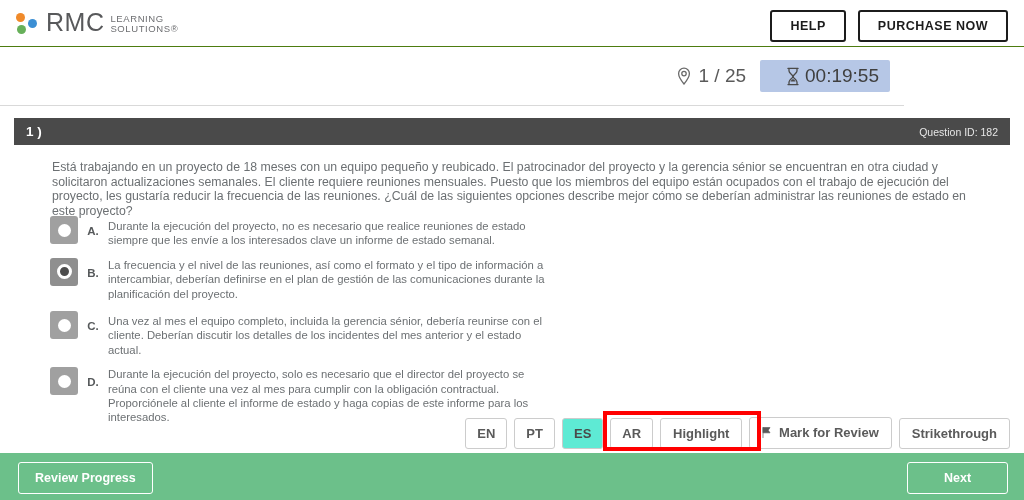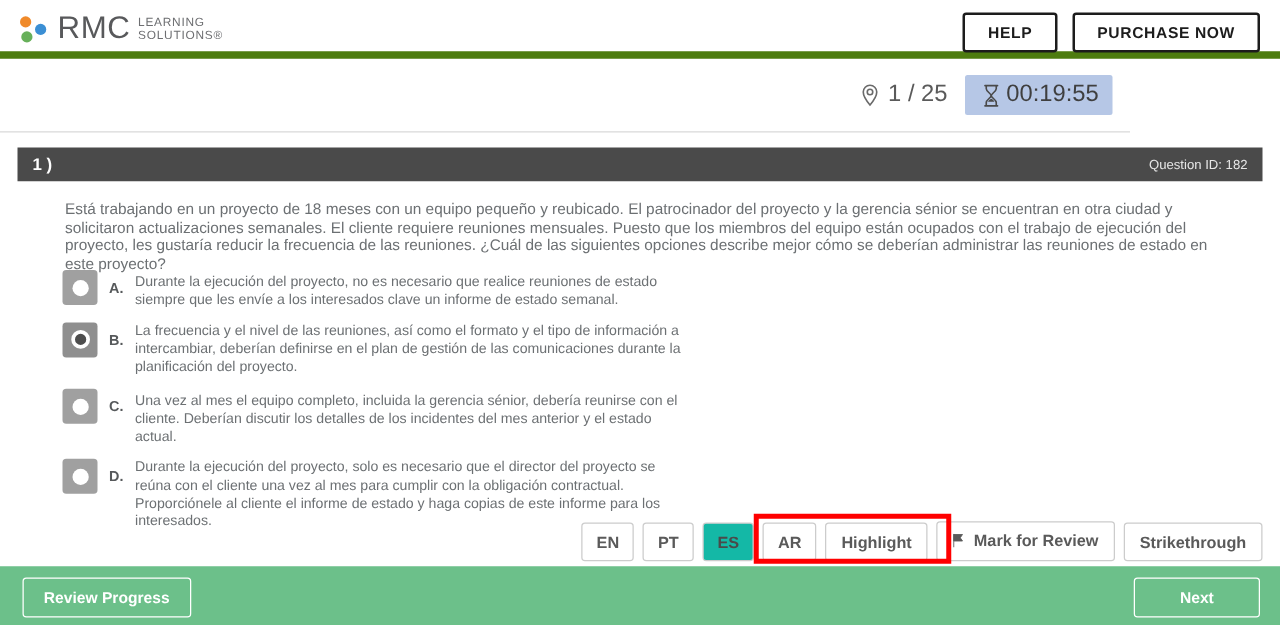--- a/index.html
+++ b/index.html
@@ -7,21 +7,21 @@
     width: 1024px; height: 500px;
     font-family: "Liberation Sans", sans-serif;
     background: #ffffff;
     overflow: hidden;
   }
   .page { position: relative; width: 1024px; height: 500px; background:#fff; }
 
   
   .top-header {
     position: absolute; left:0; top:0; width:1024px; height:47px;
-    background:#fff; border-bottom:6px solid #4d7c0f;
+    background:#fff; border-bottom:1px solid #4d7c0f;
   }
   .logo-wrap { position:absolute; left:16px; top:8px; display:flex; align-items:center; }
   .logo-dots { position:relative; width:26px; height:28px; margin-right:4px; }
   .dot { position:absolute; width:9px; height:9px; border-radius:50%; }
   .dot-orange { background:#f08a2a; left:0px; top:4px; }
   .dot-blue   { background:#3b8fd4; left:12px; top:10px; }
   .dot-green  { background:#67b05a; left:1px; top:16px; }
   .logo-rmc {
     font-size:25px; color:#58595b; letter-spacing:0.5px;
     font-family:"Liberation Sans", sans-serif; font-weight:400;
@@ -47,21 +47,21 @@
   .status-right {
     position:absolute; right:14px; top:12px; display:flex; align-items:center; gap:4px;
   }
   .qcount {
     display:flex; align-items:center; gap:6px;
     font-size:19px; color:#5a5a5a; padding:5px 10px;
   }
   .timer {
     display:flex; align-items:center; gap:5px;
     font-size:19px; color:#3f3f3f; background:#b6c7e6;
-    padding:5px 11px 5px 14px; border-radius:2px;
+    padding:5px 11px 5px 26px; border-radius:2px;
   }
   .ic { display:inline-block; line-height:0; }
 
   
   .q-bar {
     position:absolute; left:14px; top:118px; width:996px; height:27px;
     background:#4a4a4a; color:#fff;
   }
   .q-num {
     position:absolute; left:12px; top:6px;
@@ -106,21 +106,21 @@
   .toolbar {
     position:absolute; right:14px; top:417px;
     display:flex; align-items:center; gap:7px;
   }
   .lang-group { display:flex; gap:7px; }
   .tb-btn {
     border:1px solid #ccc; background:#fff; color:#5a5a5a; border-radius:3px;
     font-size:13px; font-weight:bold; padding:7px 11px; cursor:pointer;
     white-space:nowrap; font-family:"Liberation Sans", sans-serif;
   }
-  .tb-btn.active { background:#14b8a6; color:#4a4a4a; }
+  .tb-btn.active { background:#5eead4; color:#4a4a4a; }
   .tb-btn.wide { padding:7px 12px; }
   .flag-ic { margin-right:4px; vertical-align:-1px; }
 
   .red-box {
     position:absolute; left:603px; top:411px; width:158px; height:40px;
     border:4px solid #ff0000; background:transparent; pointer-events:none;
   }
 
   
   .footer {

